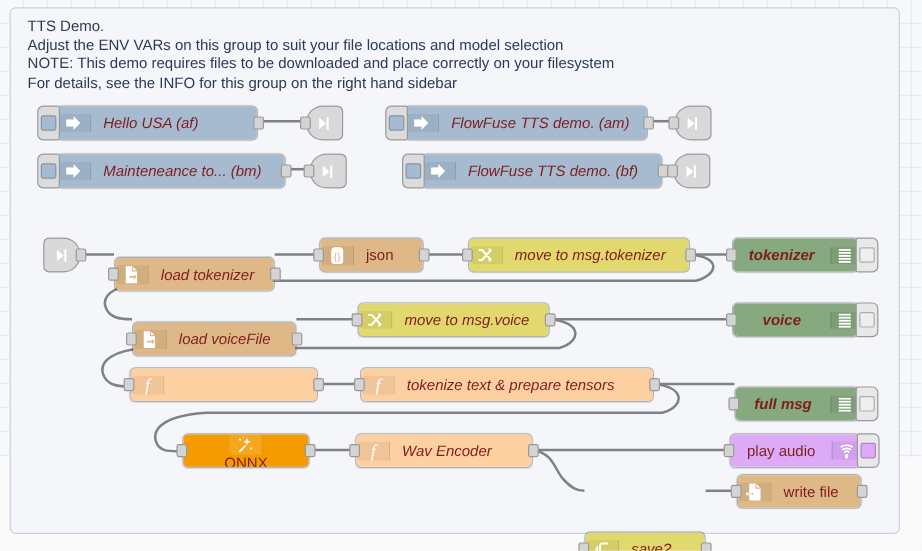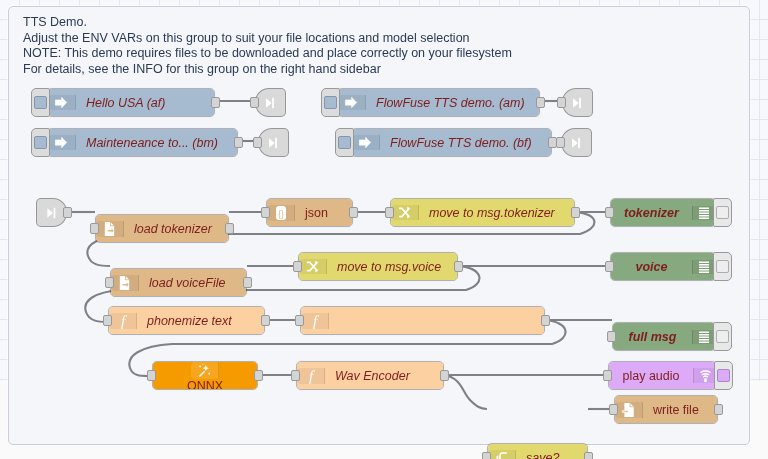--- a/index.html
+++ b/index.html
@@ -379,33 +379,33 @@
       </div>
   </div>
 
   <div class="node" style="left:108px;top:306px;width:157px;">
     <div class="body c-function">
       <div class="icon-box">
         <svg width="14" height="16" viewBox="0 0 14 16">
             <text x="7" y="13" font-size="15" font-family="Liberation Serif, serif" font-style="italic" fill="#fff" text-anchor="middle">f</text>
           </svg>
       </div>
-      <div class="label">phonemize text</div>
     </div>
     <div class="port in"></div>
     <div class="port out"></div>
   </div>
 
   <div class="node" style="left:300px;top:306px;width:245px;">
     <div class="body c-function">
       <div class="icon-box">
         <svg width="14" height="16" viewBox="0 0 14 16">
             <text x="7" y="13" font-size="15" font-family="Liberation Serif, serif" font-style="italic" fill="#fff" text-anchor="middle">f</text>
           </svg>
       </div>
+      <div class="label">tokenize text &amp; prepare tensors</div>
     </div>
     <div class="port in"></div>
     <div class="port out"></div>
   </div>
 
   <div class="node" style="left:612px;top:306px;width:104px;margin-top:16px;">
     <div class="body c-debug">
       <div class="label center">full msg</div>
       <div class="dbg-icon">
         <svg width="12" height="14" viewBox="0 0 12 14">

